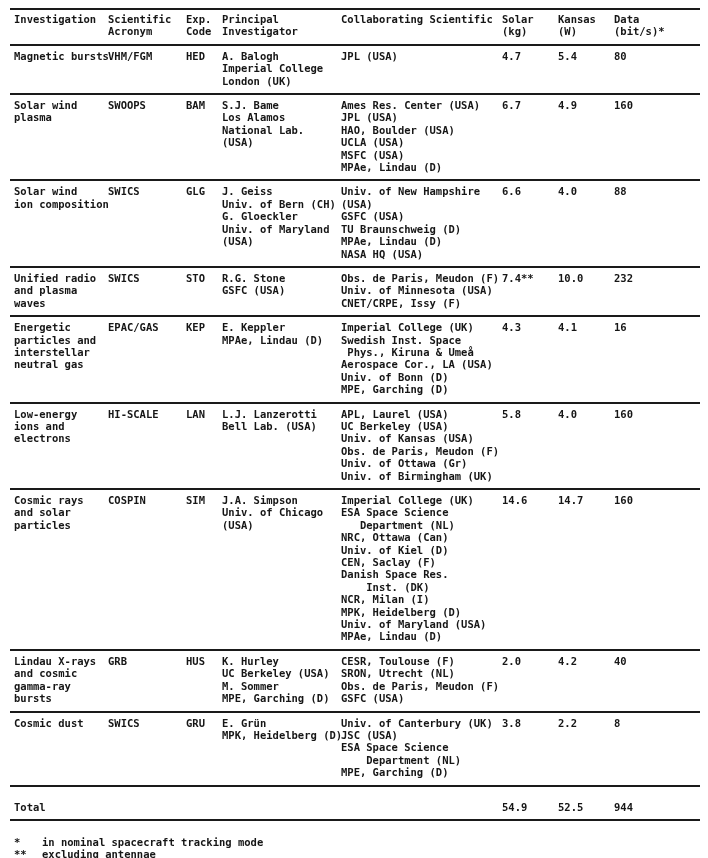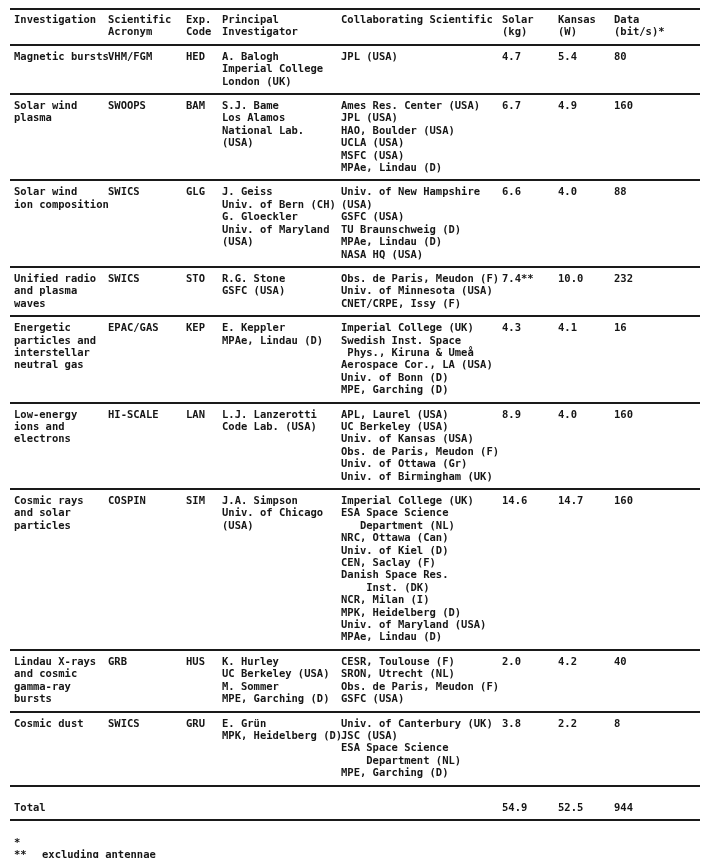--- a/index.html
+++ b/index.html
@@ -178,28 +178,28 @@
           <td><span class="num">4.1</span></td>
           <td><span class="num">16</span></td>
         </tr>
         <tr>
           <td>Low-energy
 ions and
 electrons</td>
           <td>HI-SCALE</td>
           <td>LAN</td>
           <td>L.J. Lanzerotti
-Code Lab. (USA)</td>
+Bell Lab. (USA)</td>
           <td>APL, Laurel (USA)
 UC Berkeley (USA)
 Univ. of Kansas (USA)
 Obs. de Paris, Meudon (F)
 Univ. of Ottawa (Gr)
 Univ. of Birmingham (UK)</td>
-          <td><span class="num">8.9</span></td>
+          <td><span class="num">5.8</span></td>
           <td><span class="num">4.0</span></td>
           <td><span class="num">160</span></td>
         </tr>
         <tr>
           <td>Cosmic rays
 and solar
 particles</td>
           <td>COSPIN</td>
           <td>SIM</td>
           <td>J.A. Simpson
@@ -263,19 +263,20 @@
           <td></td>
           <td><span class="num">54.9</span></td>
           <td><span class="num">52.5</span></td>
           <td><span class="num">944</span></td>
         </tr>
       </tbody>
   </table>
   <div class="footnotes" id="footnotes">
       <div class="footnote-line">
         <span class="fn-marker">*</span>
+        <span class="fn-text">in nominal spacecraft tracking mode</span>
       </div>
       <div class="footnote-line">
         <span class="fn-marker">**</span>
         <span class="fn-text">excluding antennae</span>
       </div>
     </div>
 </div>
 
 </body></html>

